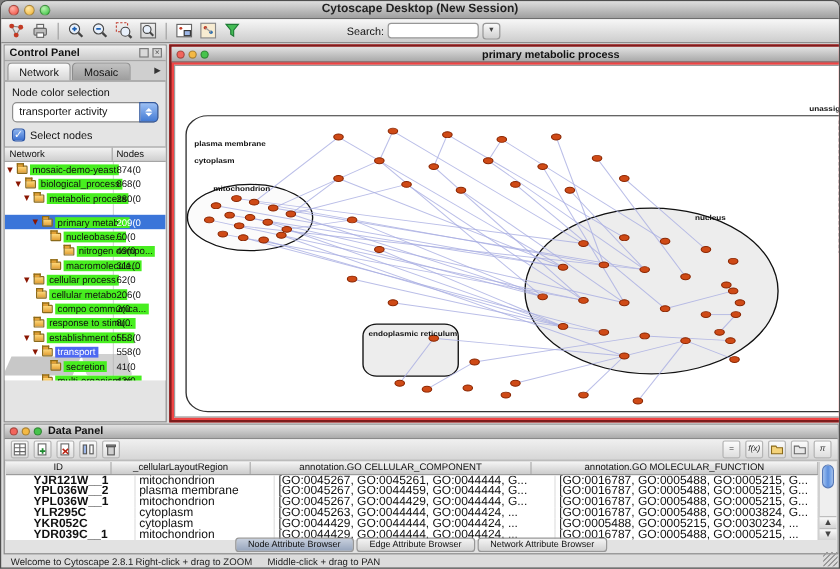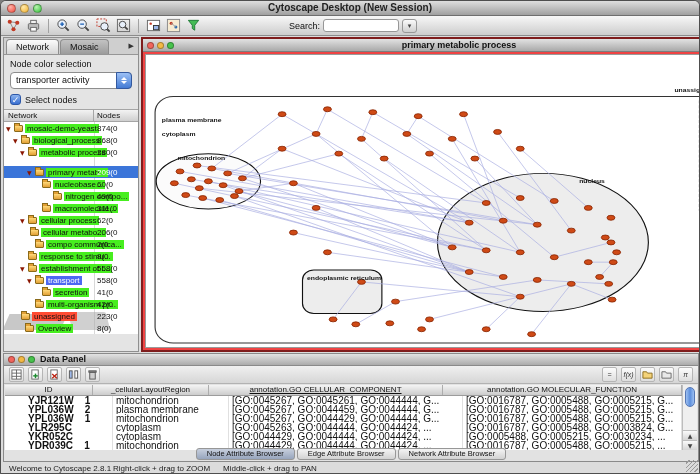--- a/index.html
+++ b/index.html
@@ -34,21 +34,21 @@
 #cp-node-color-label{font-size:9px;padding:4px 6px 2px 6px;}
 #color-combo{margin:1px 6px 3px 6px;width:122px;height:17px;border:1px solid #8d8d8d;border-radius:4px;background:#fff;position:relative;font-size:9px;line-height:15px;padding-left:5px;}
 #combo-cap{position:absolute;right:-1px;top:-1px;width:16px;height:17px;border-radius:0 4px 4px 0;background:linear-gradient(#9cc0f5,#447bd4);border:1px solid #33599f;display:flex;flex-direction:column;align-items:center;justify-content:center;gap:1px;}
 .arr-up{width:0;height:0;border-left:3px solid transparent;border-right:3px solid transparent;border-bottom:3px solid #fff;}
 .arr-dn{width:0;height:0;border-left:3px solid transparent;border-right:3px solid transparent;border-top:3px solid #fff;}
 #select-nodes-row{display:flex;align-items:center;gap:4px;padding:2px 6px 4px 6px;font-size:9px;}
 #select-nodes-cb{width:11px;height:11px;border-radius:3px;background:linear-gradient(#8cb4ef,#3a6fd0);border:1px solid #2c57a8;color:#fff;font-size:9px;line-height:10px;text-align:center;font-family:"DejaVu Sans",sans-serif;}
 #tree-header{display:flex;height:13px;background:linear-gradient(#f3f3f3,#cfcfcf);border-top:1px solid #a5a5a5;border-bottom:1px solid #a5a5a5;font-size:8px;}
 #tree-header .col1{width:90px;padding-left:4px;border-right:1px solid #a5a5a5;line-height:12px;}
 #tree-header .col2{flex:1;padding-left:3px;line-height:12px;}
-#tree{position:relative;background:#fff;height:212px;overflow:hidden;font-size:8px;background-image:linear-gradient(#d8d8d8,#d8d8d8);background-size:1px 100%;background-position:90px 0;background-repeat:no-repeat;}
+#tree{position:relative;background:#fff;height:182px;overflow:hidden;font-size:8px;background-image:linear-gradient(#d8d8d8,#d8d8d8);background-size:1px 100%;background-position:90px 0;background-repeat:no-repeat;}
 .tree-row{height:12px;display:flex;align-items:center;position:relative;white-space:nowrap;}
 .tree-row.selected{background:#3b75d9;margin-top:8px;}
 .tree-row.selected .tnum{color:#fff;}
 .tw{display:inline-block;width:8px;color:#8a1500;font-size:6px;font-family:"DejaVu Sans",sans-serif;flex:0 0 auto;}
 .ticon{width:9px;height:7px;background:linear-gradient(#ffd97a,#e2a035);border:1px solid #8a6a1a;border-radius:1px;margin-right:2px;position:relative;flex:0 0 auto;}
 .ticon::before{content:'';position:absolute;top:-3px;left:-1px;width:4px;height:2px;background:#e2a035;border:1px solid #8a6a1a;border-bottom:none;}
 .tlabel{padding:0 2px;}
 .bg-green{background:#47ee1f;}
 .bg-blue{background:#4d68f2;color:#fff;}
 .bg-red{background:#ff4b33;}
@@ -70,21 +70,21 @@
 #dp-r{left:4px;top:2px;background:#f2655c;}#dp-y{left:14px;top:2px;background:#f4b944;}#dp-g{left:24px;top:2px;background:#47c34c;}
 #dp-title{position:absolute;left:36px;top:0;font-size:9px;font-weight:bold;line-height:11px;}
 #dp-toolbar{position:absolute;left:0;right:0;top:12px;height:18px;background:linear-gradient(#f0f0f0,#d6d6d6);border-bottom:1px solid #b2b2b2;display:flex;align-items:center;padding:0 5px;gap:4px;}
 .dpicon{width:15px;height:15px;display:flex;align-items:center;justify-content:center;border:1px solid #b5b5b5;border-radius:2px;background:linear-gradient(#fcfcfc,#dedede);}
 .dpicon svg{width:11px;height:11px;}
 .dpicon.txt{font-size:7px;font-style:italic;color:#333;}
 #dp-tb-spacer{flex:1;}
 #dp-table{position:absolute;left:1px;right:16px;top:31px;height:65px;background:#fff;overflow:hidden;}
 #dp-thead{display:flex;height:11px;background:linear-gradient(#f4f4f4,#cccccc);border-bottom:1px solid #9c9c9c;font-size:8px;}
 .th{border-right:1px solid #adadad;line-height:10px;text-align:center;overflow:hidden;white-space:nowrap;}
-.c0{width:88px;}.c1{width:116px;}.c2{width:234px;text-decoration:underline;}.c3{flex:1;}
+.c0{width:88px;}.c1{width:116px;}.c2{width:234px;}.c3{flex:1;}
 .dp-row{display:flex;height:9px;font-size:10px;padding-left:20px;}
 .td{border-right:1px solid #e0e0e0;padding-left:3px;white-space:nowrap;overflow:hidden;line-height:9px;}
 .dp-row .c0{font-weight:bold;}
 #dp-scroll{position:absolute;right:1px;top:31px;width:15px;height:65px;background:#efefef;border-left:1px solid #bdbdbd;}
 #dp-thumb{position:absolute;left:2px;top:2px;width:10px;height:20px;border-radius:5px;background:linear-gradient(90deg,#9dc0f2,#5c8edc,#9dc0f2);border:1px solid #5577b5;}
 .scr-arr{position:absolute;left:0;width:14px;height:10px;font-size:6px;text-align:center;line-height:10px;color:#444;font-family:"DejaVu Sans",sans-serif;background:linear-gradient(#fafafa,#d5d5d5);border-top:1px solid #bdbdbd;}
 #scr-up{bottom:10px;}#scr-dn{bottom:0;}
 #dp-tabs{position:absolute;left:0;right:0;bottom:1px;height:12px;display:flex;justify-content:center;gap:2px;}
 .dp-tab{font-size:7.5px;line-height:10px;padding:0 10px;border:1px solid #979797;border-radius:3px;background:linear-gradient(#f4f4f4,#d2d2d2);}
 .dp-tab.active{background:linear-gradient(#c7cfdd,#97a5bd);}
@@ -172,20 +172,25 @@
         <svg viewBox="0 0 16 16">
           <path d="M2.5 2.5h11l-4.2 5.2v5.3l-2.6-1.8V7.7Z" fill="#44bb55" stroke="#1e7a35"></path>
         </svg>
       </span>
     <span id="search-label">Search:</span>
     <input id="search-input" value="" style="">
     <span id="search-btn">▾</span>
   </div>
 
   <div id="cp">
+    <div id="cp-header">
+      <span>Control Panel</span>
+      <span class="cph-btn" id="cph-float"></span>
+      <span class="cph-btn" id="cph-close">×</span>
+    </div>
     <div id="cp-tabs">
       <span class="cp-tab">Network</span>
       <span class="cp-tab active">Mosaic</span>
       <span id="tab-scroll">▶</span>
     </div>
     <div id="cp-node-color-label">Node color selection</div>
     <div id="color-combo">
       <span>transporter activity</span>
       <span id="combo-cap">
           <span class="arr-up"></span>

